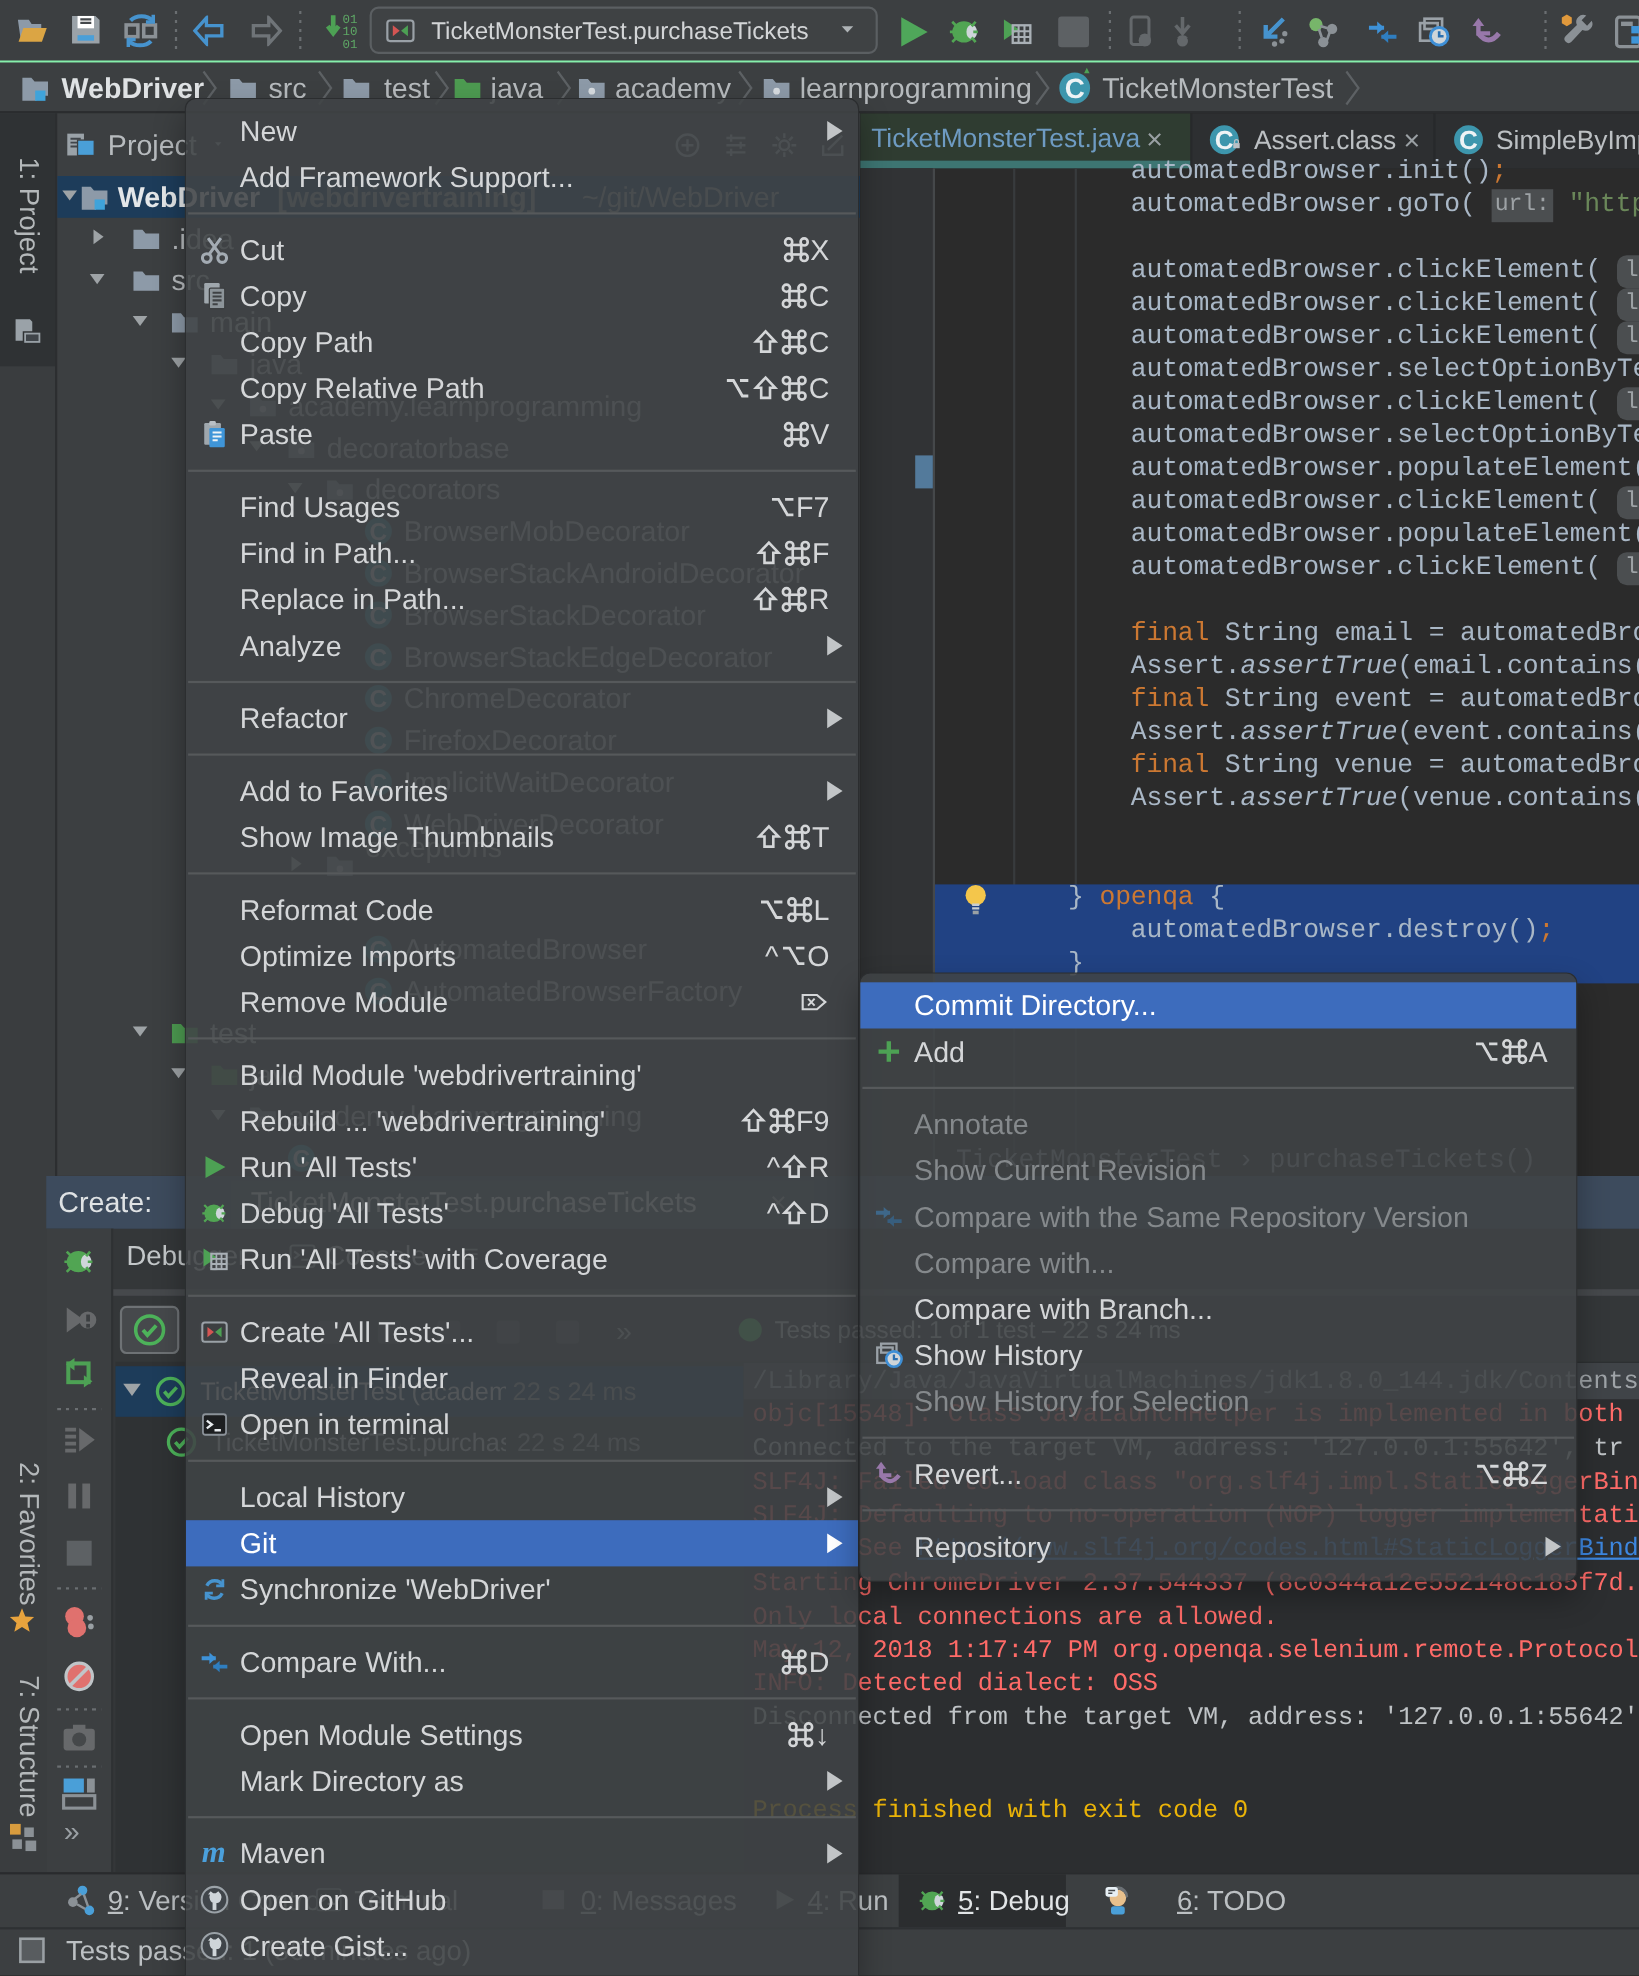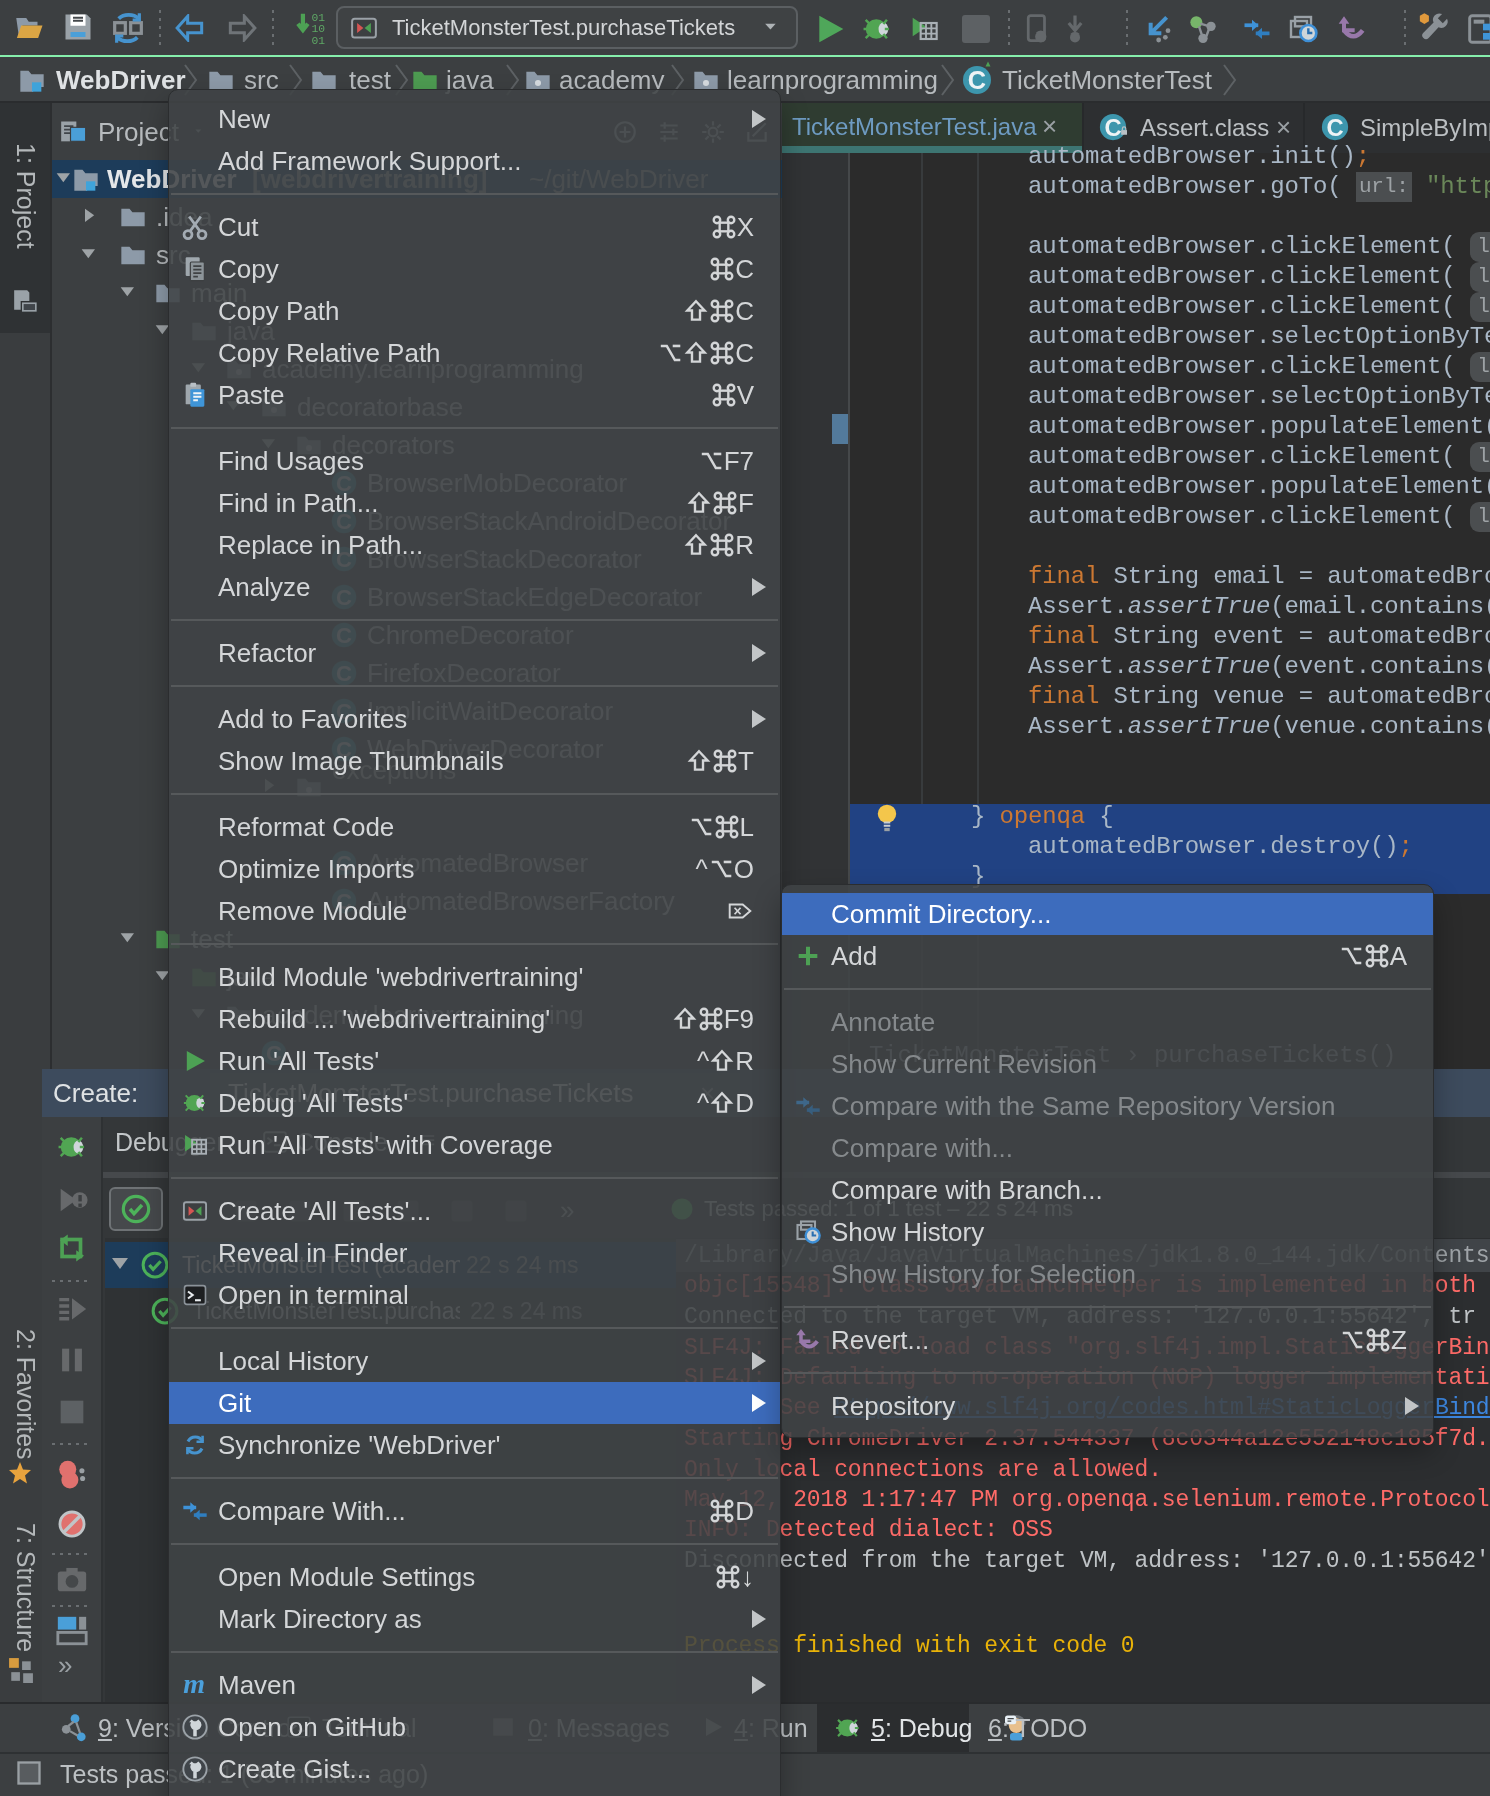--- a/index.html
+++ b/index.html
@@ -677,21 +677,21 @@
       <path d="M4 5.5 l3 3 M4 18.5 l3-3 M2.5 12 h3 M19 5.5 l-2.5 3 M19 18.5 l-2.5-3 M20.5 12 h-3" stroke="#51a553" stroke-width="1.7"></path>
     </svg>
 <div class="ab" style="left:871px;top:4px;height:40px;line-height:40px;font-size:25px;color:#e2e5e7"><u>5</u>: Debug</div>
 <svg class="ab" style="left:1000px;top:9px" width="30" height="30" viewBox="0 0 24 24">
       <circle cx="13" cy="10" r="6" fill="#e8c08c"></circle>
       <path d="M7 10 a6 6 0 0 1 12 0 l1.5-1 a7.5 7.5 0 0 0-15 0 Z" fill="#6b7074"></path>
       <rect x="8" y="16" width="10" height="6" rx="2" fill="#4a9fd8"></rect>
       <rect x="4" y="2" width="9" height="7" rx="2" fill="#e8f0f5"></rect>
       <path d="M6 4.5 h5 M6 6.5 h3" stroke="#44484b" stroke-width="1"></path>
     </svg>
-<div class="ab" style="left:988px;top:4px;height:40px;line-height:40px;font-size:25px;color:#bcc0c3"><u>6</u>: TODO</div>
+<div class="ab" style="left:1070px;top:4px;height:40px;line-height:40px;font-size:25px;color:#bcc0c3"><u>6</u>: TODO</div>
 <div class="ab" style="left:0;top:48px;width:1490px;height:2px;background:#2e3133"></div>
 <svg class="ab" style="left:15px;top:55px" width="28" height="28" viewBox="0 0 24 24">
       <rect x="3" y="3" width="18" height="18" fill="#585c5f" stroke="#9aa0a4" stroke-width="2"></rect>
     </svg>
 <div class="ab" style="left:60px;top:50px;height:40px;line-height:40px;font-size:25px;color:#bcc0c3">Tests passed: 1 (36 minutes ago)</div>
 </div>
 <div class="ab" style="left:168px;top:89px;width:613px;height:1710px;background:rgba(64,67,69,0.88);border:1px solid #2b2d2f;border-radius:10px 10px 0 0;box-shadow:0 14px 28px rgba(0,0,0,0.3);padding-top:8px;overflow:hidden">
 <div class="mi">New<div class="arr" style="border-left-color:#c2c5c7"></div></div>
 <div class="mi">Add Framework Support...</div>
 <div class="msep">

